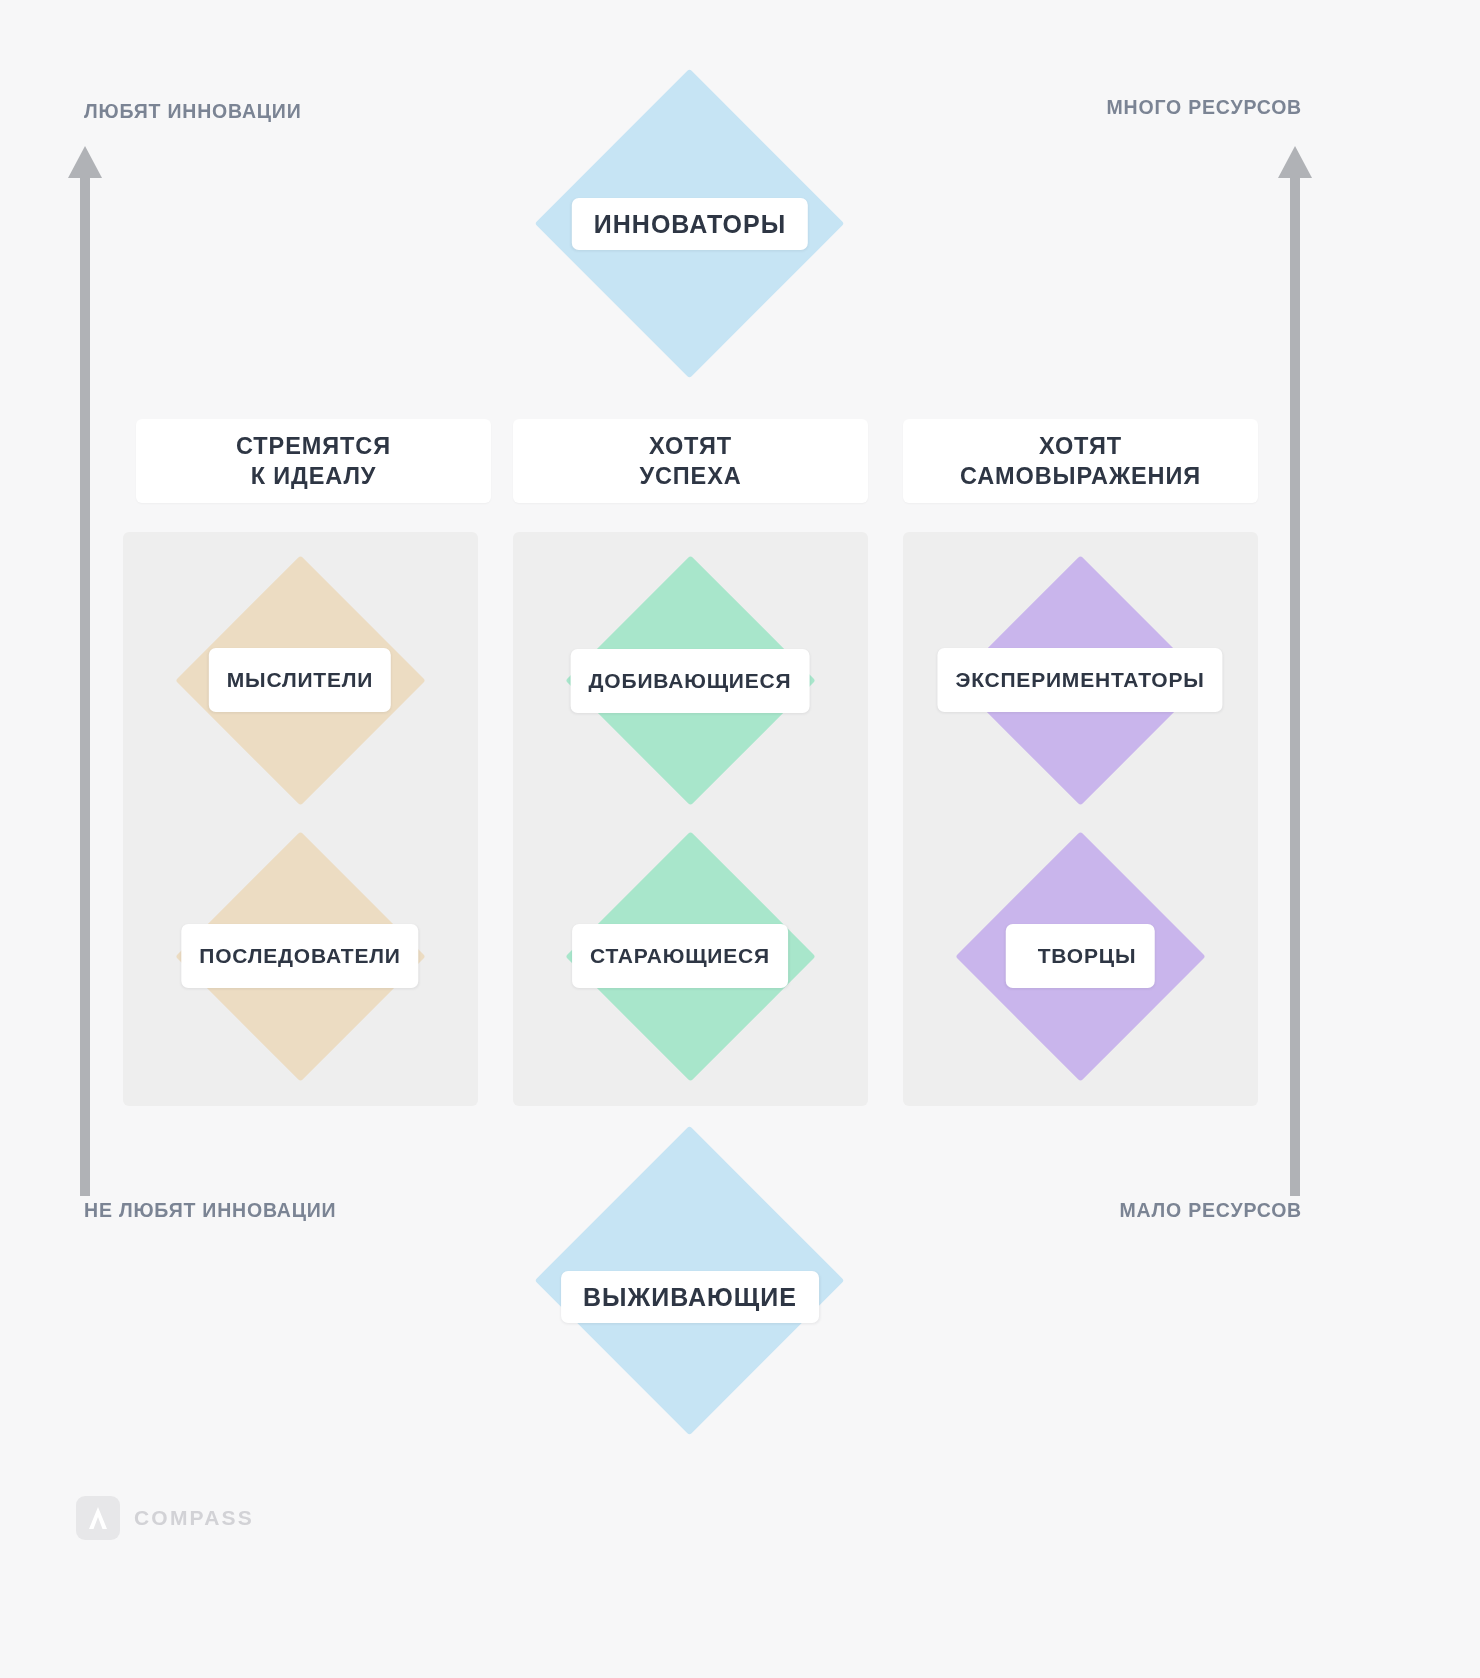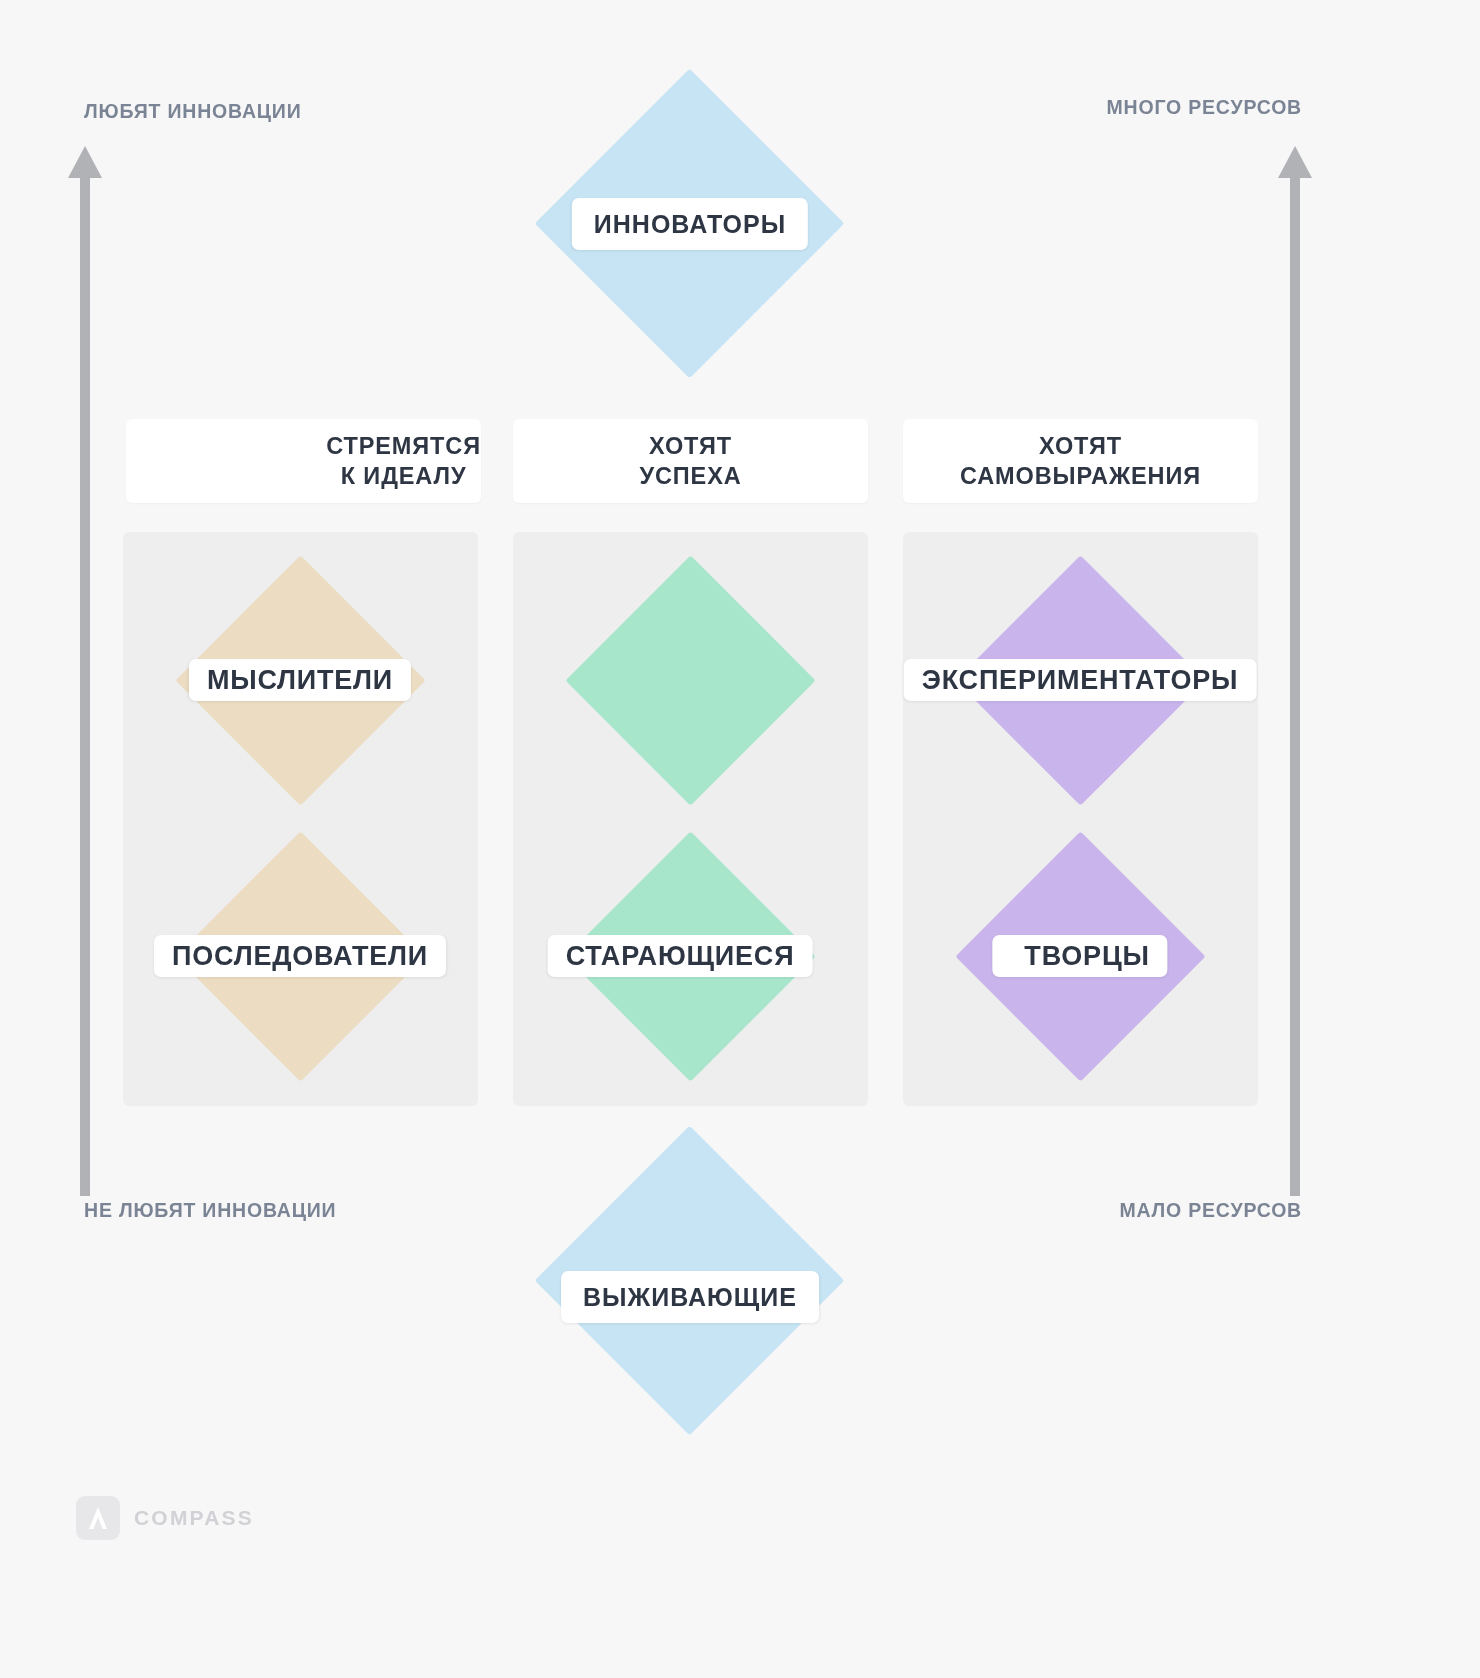--- a/index.html
+++ b/index.html
@@ -95,26 +95,26 @@
     position: absolute;
     transform: rotate(45deg);
     border-radius: 3px;
   }
 
   
   .pill {
     position: absolute;
     background: #ffffff;
     border-radius: 7px;
-    height: 42px;
+    height: 64px;
     display: flex;
     align-items: center;
     justify-content: center;
     padding: 0 18px;
-    font-size: 27px;
+    font-size: 21px;
     font-weight: bold;
     letter-spacing: 0.8px;
     color: #2e3644;
     white-space: nowrap;
     box-shadow: 0 1px 3px rgba(20,25,40,0.08);
     transform: translate(-50%, -50%);
   }
   .pill.big {
     height: 52px;
     font-size: 25px;
@@ -161,21 +161,21 @@
     <div class="shaft"></div>
   </div>
   <div class="arrow right-axis">
     <div class="head"></div>
     <div class="shaft"></div>
   </div>
 
   <div class="diamond" style="left:580px; top:114px; width:219px; height:219px; background:#c6e4f4;"></div>
   <div class="pill big" style="left:690px; top:224px;">ИННОВАТОРЫ</div>
 
-  <div class="header-card" style="left:126px; top:419px; width:355px;justify-content:flex-end;">
+  <div class="header-card" style="left:136px; top:419px; width:355px;">
     <div>
       <span>СТРЕМЯТСЯ</span>
       <span>К ИДЕАЛУ</span>
     </div>
   </div>
   <div class="panel" style="left:123px; width:355px;"></div>
 
   <div class="diamond" style="left:212px; top:592px; width:177px; height:177px; background:#ecdcc2;"></div>
   <div class="pill" style="left:300px; top:680px;">МЫСЛИТЕЛИ</div>
 
@@ -184,20 +184,21 @@
 
   <div class="header-card" style="left:513px; top:419px; width:355px;">
     <div>
       <span>ХОТЯТ</span>
       <span>УСПЕХА</span>
     </div>
   </div>
   <div class="panel" style="left:513px; width:355px;"></div>
 
   <div class="diamond" style="left:602px; top:592px; width:177px; height:177px; background:#a8e6cb;"></div>
+  <div class="pill" style="left:690px; top:681px;">ДОБИВАЮЩИЕСЯ</div>
 
   <div class="diamond" style="left:602px; top:868px; width:177px; height:177px; background:#a8e6cb;"></div>
   <div class="pill" style="left:680px; top:956px;">СТАРАЮЩИЕСЯ</div>
 
   <div class="header-card" style="left:903px; top:419px; width:355px;">
     <div>
       <span>ХОТЯТ</span>
       <span>САМОВЫРАЖЕНИЯ</span>
     </div>
   </div>

